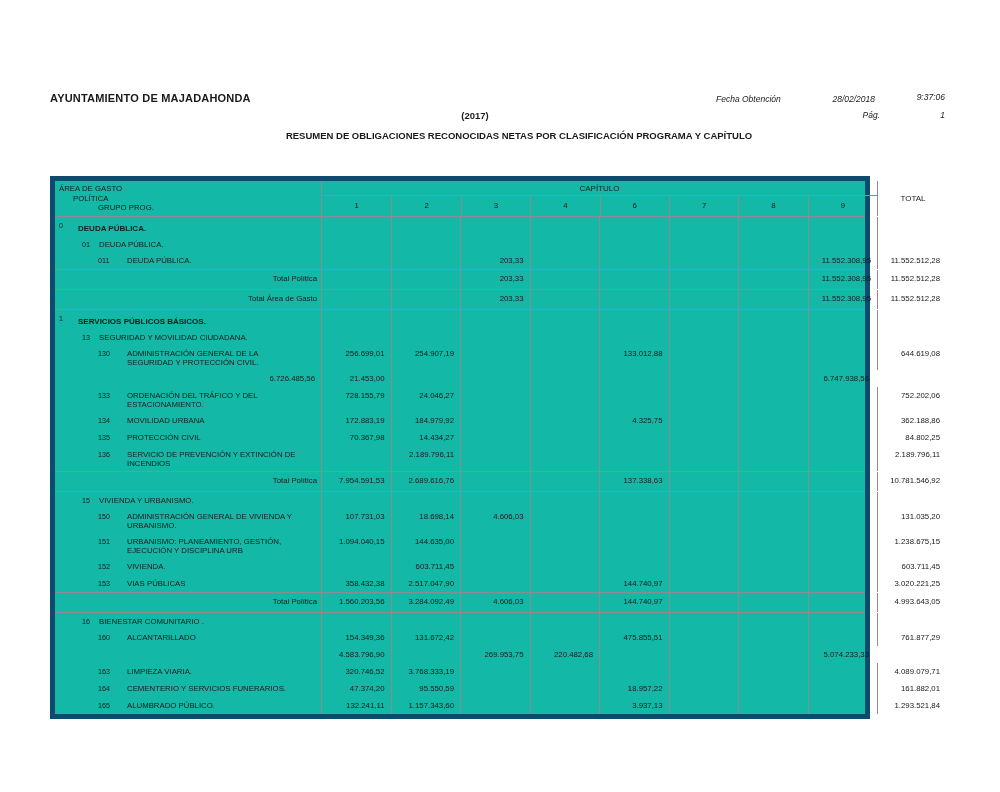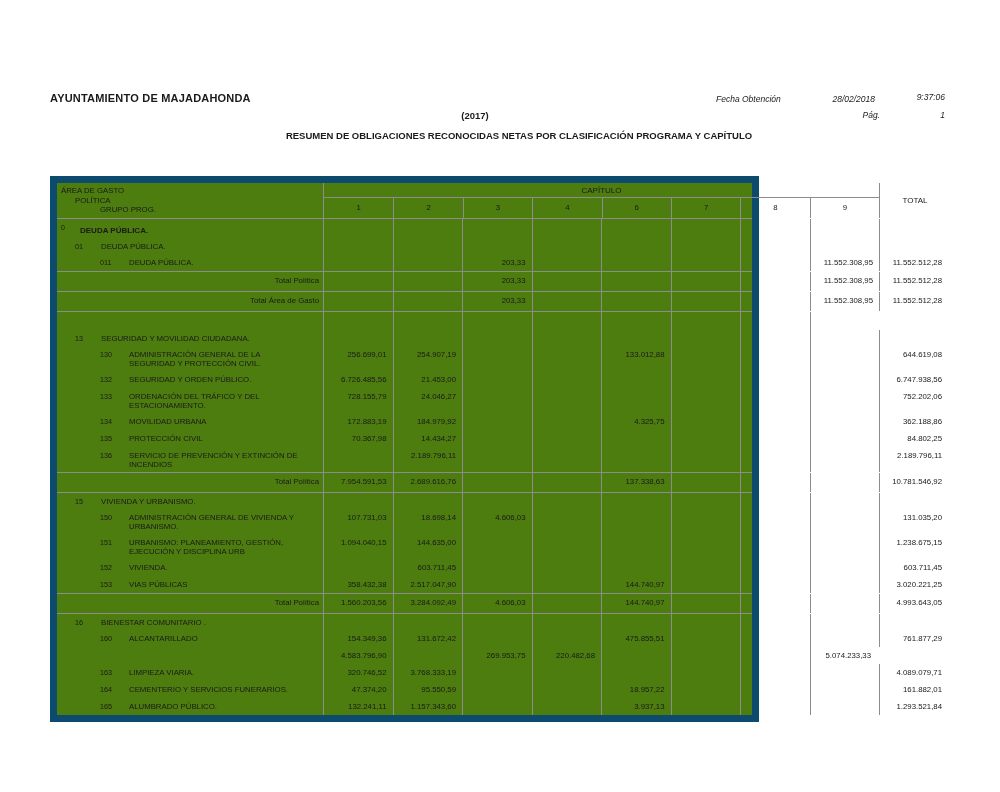--- a/index.html
+++ b/index.html
@@ -11,22 +11,22 @@
   .org        { position:absolute; left:50px;  top:92px;  font-weight:bold; font-size:11px; letter-spacing:.2px; }
   .fecha-label{ position:absolute; left:716px; top:94px;  font-style:italic; font-size:8.5px; }
   .fecha-value{ position:absolute; right:125px;top:94px;  font-style:italic; font-size:8.5px; }
   .hora-value { position:absolute; right:55px; top:92px;  font-style:italic; font-size:8.5px; }
   .year       { position:absolute; left:420px; top:110px; width:110px; text-align:center; font-weight:bold; font-size:9.5px; }
   .pag-label  { position:absolute; right:120px;top:110px; font-style:italic; font-size:8.5px; }
   .pag-value  { position:absolute; right:55px; top:110px; font-style:italic; font-size:8.5px; }
   .title      { position:absolute; left:0;     top:130px; width:990px; text-align:center; font-weight:bold; font-size:9.5px;padding-left:48px; }
 
   
-  .table { position:absolute; left:50px; top:176px; width:709px;
-           border:7px solid #0c4a6e; font-size:7.8px; background:#4d7c0f; }
+  .table { position:absolute; left:50px; top:176px; width:820px;
+           border:5px solid #0c4a6e; font-size:7.8px; background:#14b8a6; }
 
   .thead { display:grid; grid-template-columns:266px 556px 71px; height:36px;
            border-bottom:1px solid #8c8c8c; }
   .hdr-left { padding-top:3px; }
   .lh  { line-height:9.6px; font-size:7.8px; white-space:nowrap; }
   .lh0 { padding-left:4px; }
   .lh1 { padding-left:18px; }
   .lh2 { padding-left:43px; }
   .hdr-caps { border-left:1px solid #8c8c8c; display:flex; flex-direction:column; }
   .cap-label{ height:15px; line-height:15px; text-align:center; font-size:8px;
@@ -50,21 +50,21 @@
   .label{ white-space:pre-line; font-size:7.8px; }
 
   .r-area     { min-height:19px; }
   .r-politica { min-height:16px; }
   .r-prog     { min-height:17px; }
   .r-total_politica, .r-total_area { min-height:20px; }
 
   .r-area .desc     { padding-left:4px; }
   .r-area .code     { width:19px; font-size:7px; }
   .r-area .label    { font-weight:bold; font-size:8px; margin-top:3px; }
-  .r-politica .desc { padding-left:18px; }
+  .r-politica .desc { padding-left:18px;text-align:center; }
   .r-politica .code { width:26px; }
   .r-prog .desc     { padding-left:43px; }
   .r-prog .code     { width:29px; }
   .r-prog .label    { max-width:192px; }
 
   .r-total_politica .desc, .r-total_area .desc
     { justify-content:flex-end; padding-right:4px; }
   .total-label { font-size:7.8px; white-space:nowrap; }
 </style>
 </head>
@@ -171,20 +171,24 @@
           <div class="cell num"></div>
           <div class="cell num">203,33</div>
           <div class="cell num"></div>
           <div class="cell num"></div>
           <div class="cell num"></div>
           <div class="cell num"></div>
           <div class="cell num">11.552.308,95</div>
           <div class="cell num tcol">11.552.512,28</div>
         </div>
         <div class="row r-area line-top">
+          <div class="cell desc">
+            <span class="code">1</span>
+            <span class="label">SERVICIOS PÚBLICOS BÁSICOS.</span>
+          </div>
           <div class="cell num"></div>
           <div class="cell num"></div>
           <div class="cell num"></div>
           <div class="cell num"></div>
           <div class="cell num"></div>
           <div class="cell num"></div>
           <div class="cell num"></div>
           <div class="cell num"></div>
           <div class="cell num tcol"></div>
         </div>
@@ -213,24 +217,20 @@
           <div class="cell num">254.907,19</div>
           <div class="cell num"></div>
           <div class="cell num"></div>
           <div class="cell num">133.012,88</div>
           <div class="cell num"></div>
           <div class="cell num"></div>
           <div class="cell num"></div>
           <div class="cell num tcol">644.619,08</div>
         </div>
         <div class="row r-prog">
-          <div class="cell desc">
-            <span class="code">132</span>
-            <span class="label">SEGURIDAD Y ORDEN PÚBLICO.</span>
-          </div>
           <div class="cell num">6.726.485,56</div>
           <div class="cell num">21.453,00</div>
           <div class="cell num"></div>
           <div class="cell num"></div>
           <div class="cell num"></div>
           <div class="cell num"></div>
           <div class="cell num"></div>
           <div class="cell num"></div>
           <div class="cell num tcol">6.747.938,56</div>
         </div>

